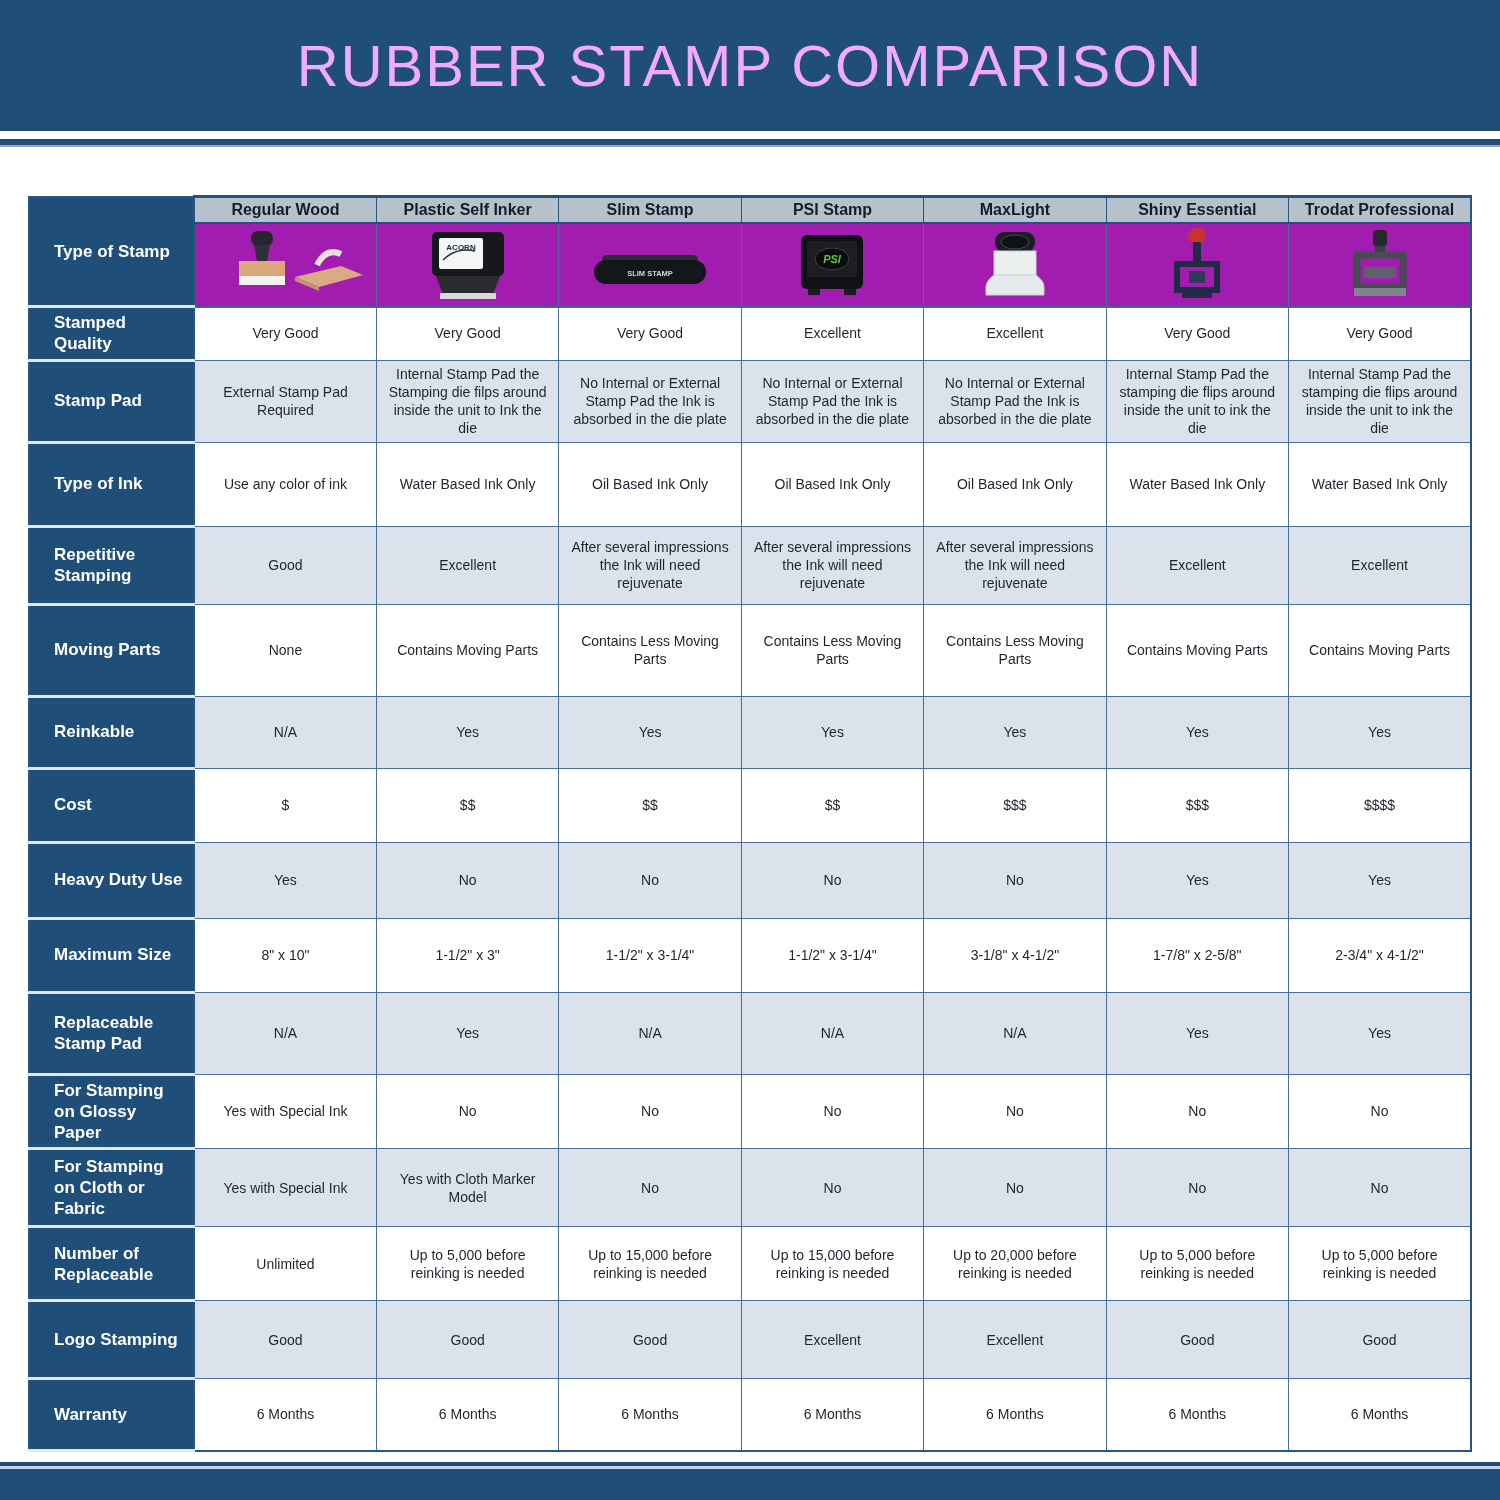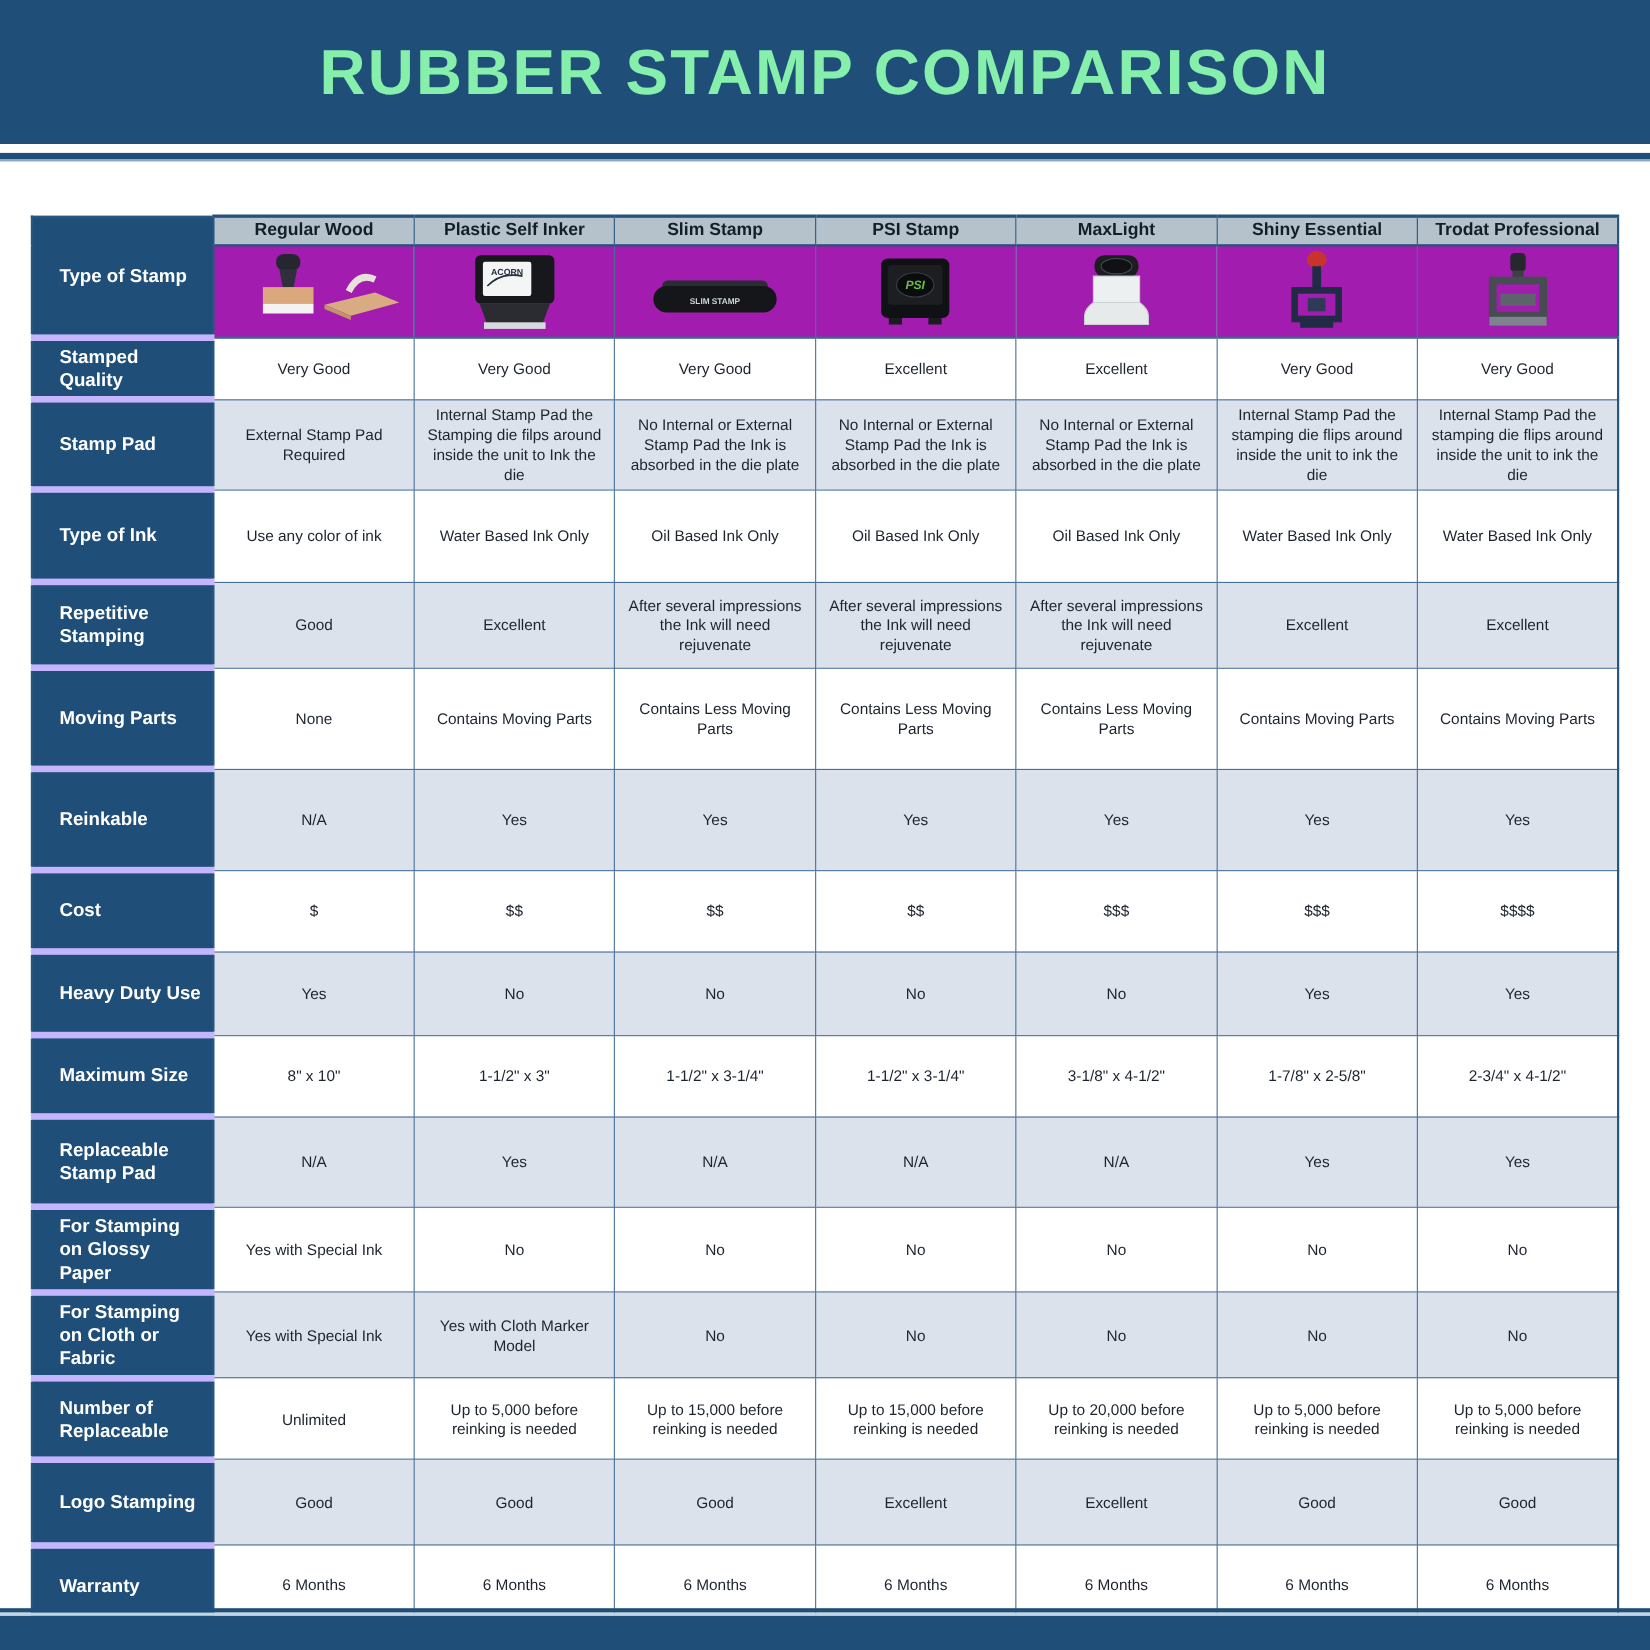--- a/index.html
+++ b/index.html
@@ -2,36 +2,36 @@
 <html><head>
 <meta charset="utf-8">
 <style>
   html,body{margin:0;padding:0;}
   body{
     width:1500px;height:1500px;position:relative;overflow:hidden;
     background:#ffffff;font-family:"Liberation Sans",sans-serif;
   }
   
   .banner{height:131px;background:#1f4e79;display:flex;align-items:center;justify-content:center;}
-  .banner h1{margin:4px;color:#86efac;font-size:58px;font-weight:bold;letter-spacing:2px;}
+  .banner h1{margin:4px;color:#f0abfc;font-size:58px;font-weight:normal;letter-spacing:2px;}
   .stripe-gap{height:8px;background:#ffffff;}
   .stripe-dark{height:6px;background:#1f4e79;}
   .stripe-thin{height:2px;background:#8ea9c1;}
   .pre-table-gap{height:48px;background:#ffffff;}
   
   table.cmp{
     margin:0 28px;width:1444px;border-collapse:collapse;table-layout:fixed;
     border:2px solid #27577f;
   }
   table.cmp th,table.cmp td{box-sizing:border-box;vertical-align:middle;}
   
   th.corner,th.rowlabel{
     background:#1f4e79;color:#ffffff;font-weight:bold;font-size:17px;
     text-align:left;padding:4px 8px 4px 24px;line-height:1.25;
-    border-top:6px solid #c4b5fd;border-bottom:3px solid #dde8f1;
+    border-top:1px solid #c4b5fd;border-bottom:3px solid #dde8f1;
     border-right:2px solid #27577f;
   }
   th.corner{border-top:none;}
   
   th.colhead{
     height:26px;background:#b5c1cb;color:#121e29;font-weight:bold;font-size:16px;
     text-align:center;border:1px solid #27577f;border-top:3px solid #24527c;
     border-bottom:2px solid #24527c;padding:1px 4px;
   }
   
@@ -195,21 +195,21 @@
       <tr class="r-even" style="height:92px">
         <th class="rowlabel">Moving Parts</th>
         <td class="cell">None</td>
         <td class="cell">Contains Moving Parts</td>
         <td class="cell">Contains Less Moving Parts</td>
         <td class="cell">Contains Less Moving Parts</td>
         <td class="cell">Contains Less Moving Parts</td>
         <td class="cell">Contains Moving Parts</td>
         <td class="cell">Contains Moving Parts</td>
       </tr>
-      <tr class="r-odd" style="height:92px">
+      <tr class="r-odd" style="height:72px">
         <th class="rowlabel">Reinkable</th>
         <td class="cell">N/A</td>
         <td class="cell">Yes</td>
         <td class="cell">Yes</td>
         <td class="cell">Yes</td>
         <td class="cell">Yes</td>
         <td class="cell">Yes</td>
         <td class="cell">Yes</td>
       </tr>
       <tr class="r-even" style="height:74px">

